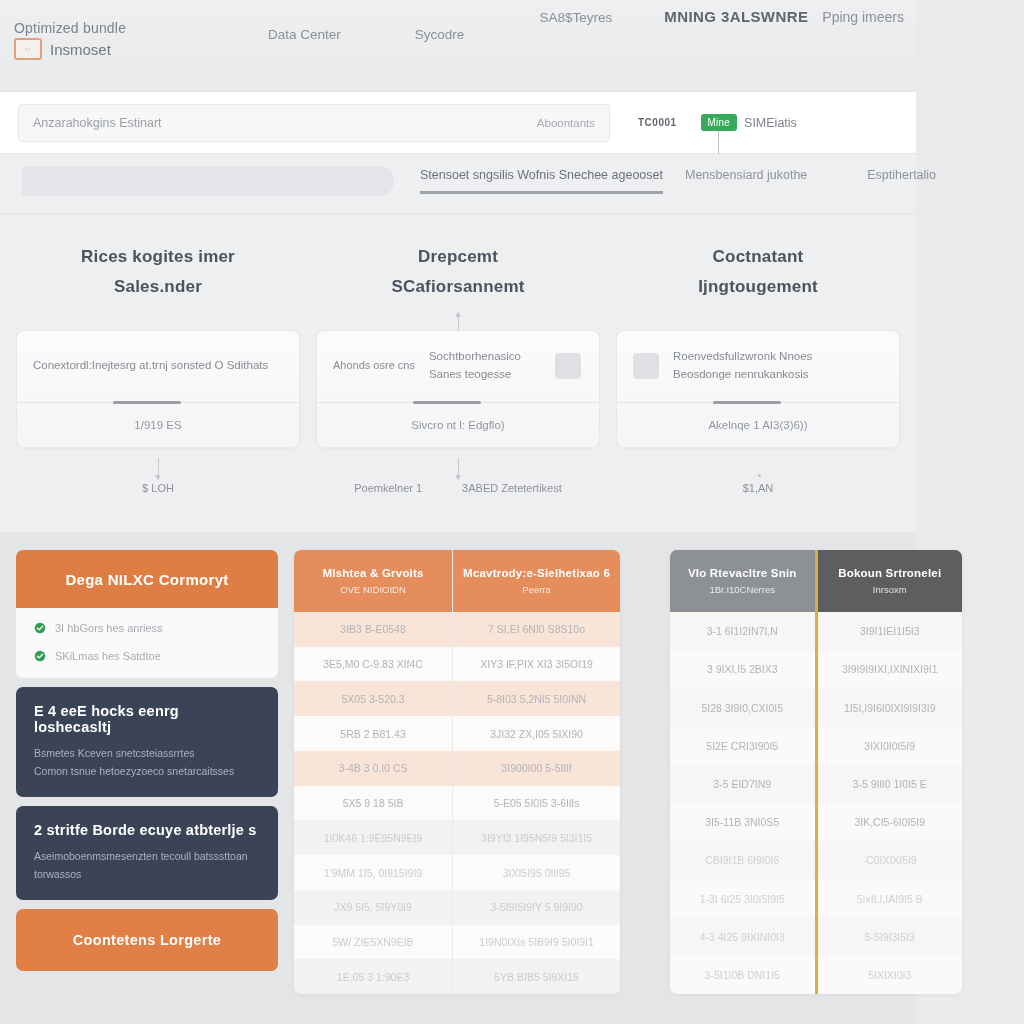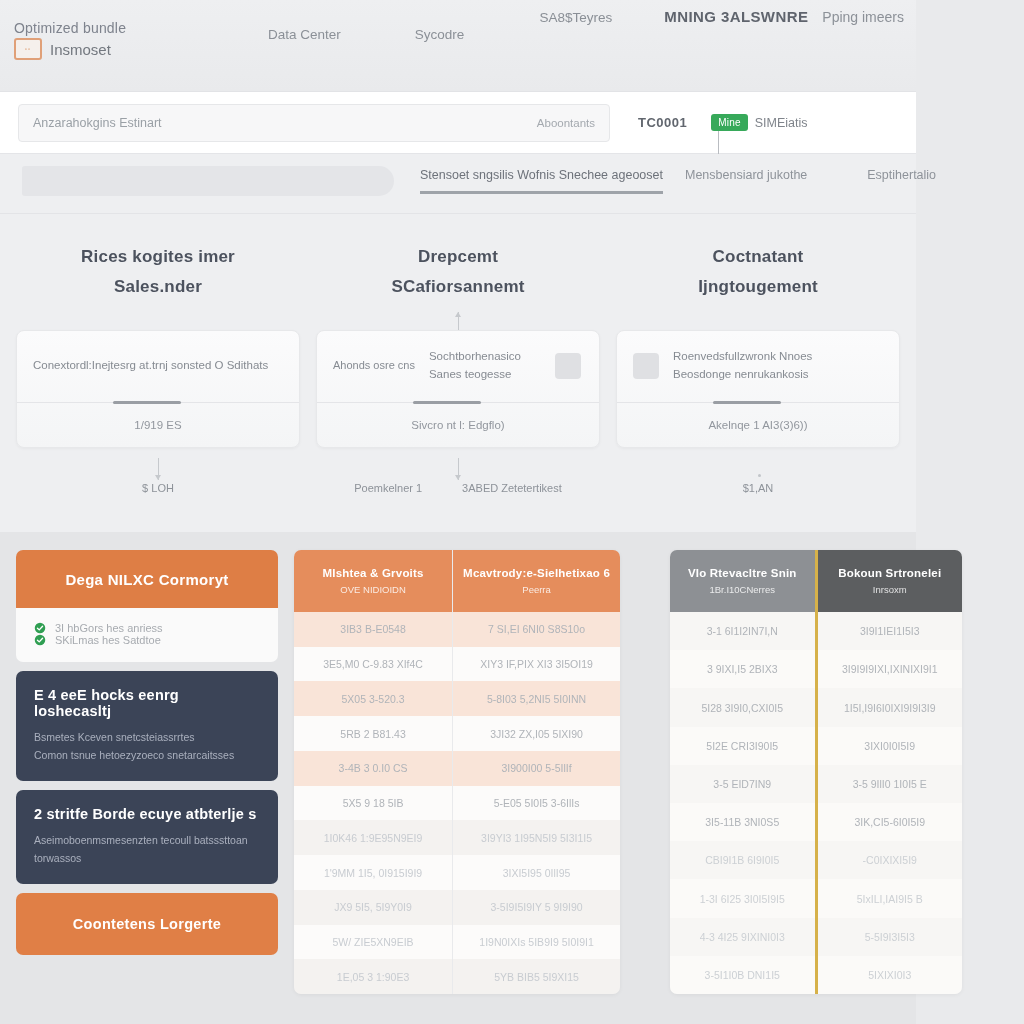--- a/index.html
+++ b/index.html
@@ -140,21 +140,21 @@
     color: #9aa0a6;
     white-space: nowrap;
   }
   .search-action {
     font-size: 11.5px;
     color: #a4a9af;
     white-space: nowrap;
   }
   .strip-code {
     margin-left: 28px;
-    font-size: 13px;
+    font-size: 10px;
     font-weight: bold;
     color: #61666e;
     letter-spacing: .5px;
     white-space: nowrap;
   }
   .strip-badge-wrap {
     margin-left: 24px;
     display: flex;
     align-items: center;
     gap: 7px;
@@ -403,20 +403,21 @@
     letter-spacing: .3px;
     text-align: center;
   }
   .plan-features {
     background: #fafafa;
     border-radius: 0 0 7px 7px;
     padding: 14px 18px 16px 18px;
     margin-top: -9px;
     display: flex;
     flex-direction: column;
+    gap: 16px;
   }
   .plan-feature {
     display: flex;
     align-items: center;
     gap: 9px;
   }
   .check-icon {
     width: 12px;
     height: 12px;
     flex: none;

